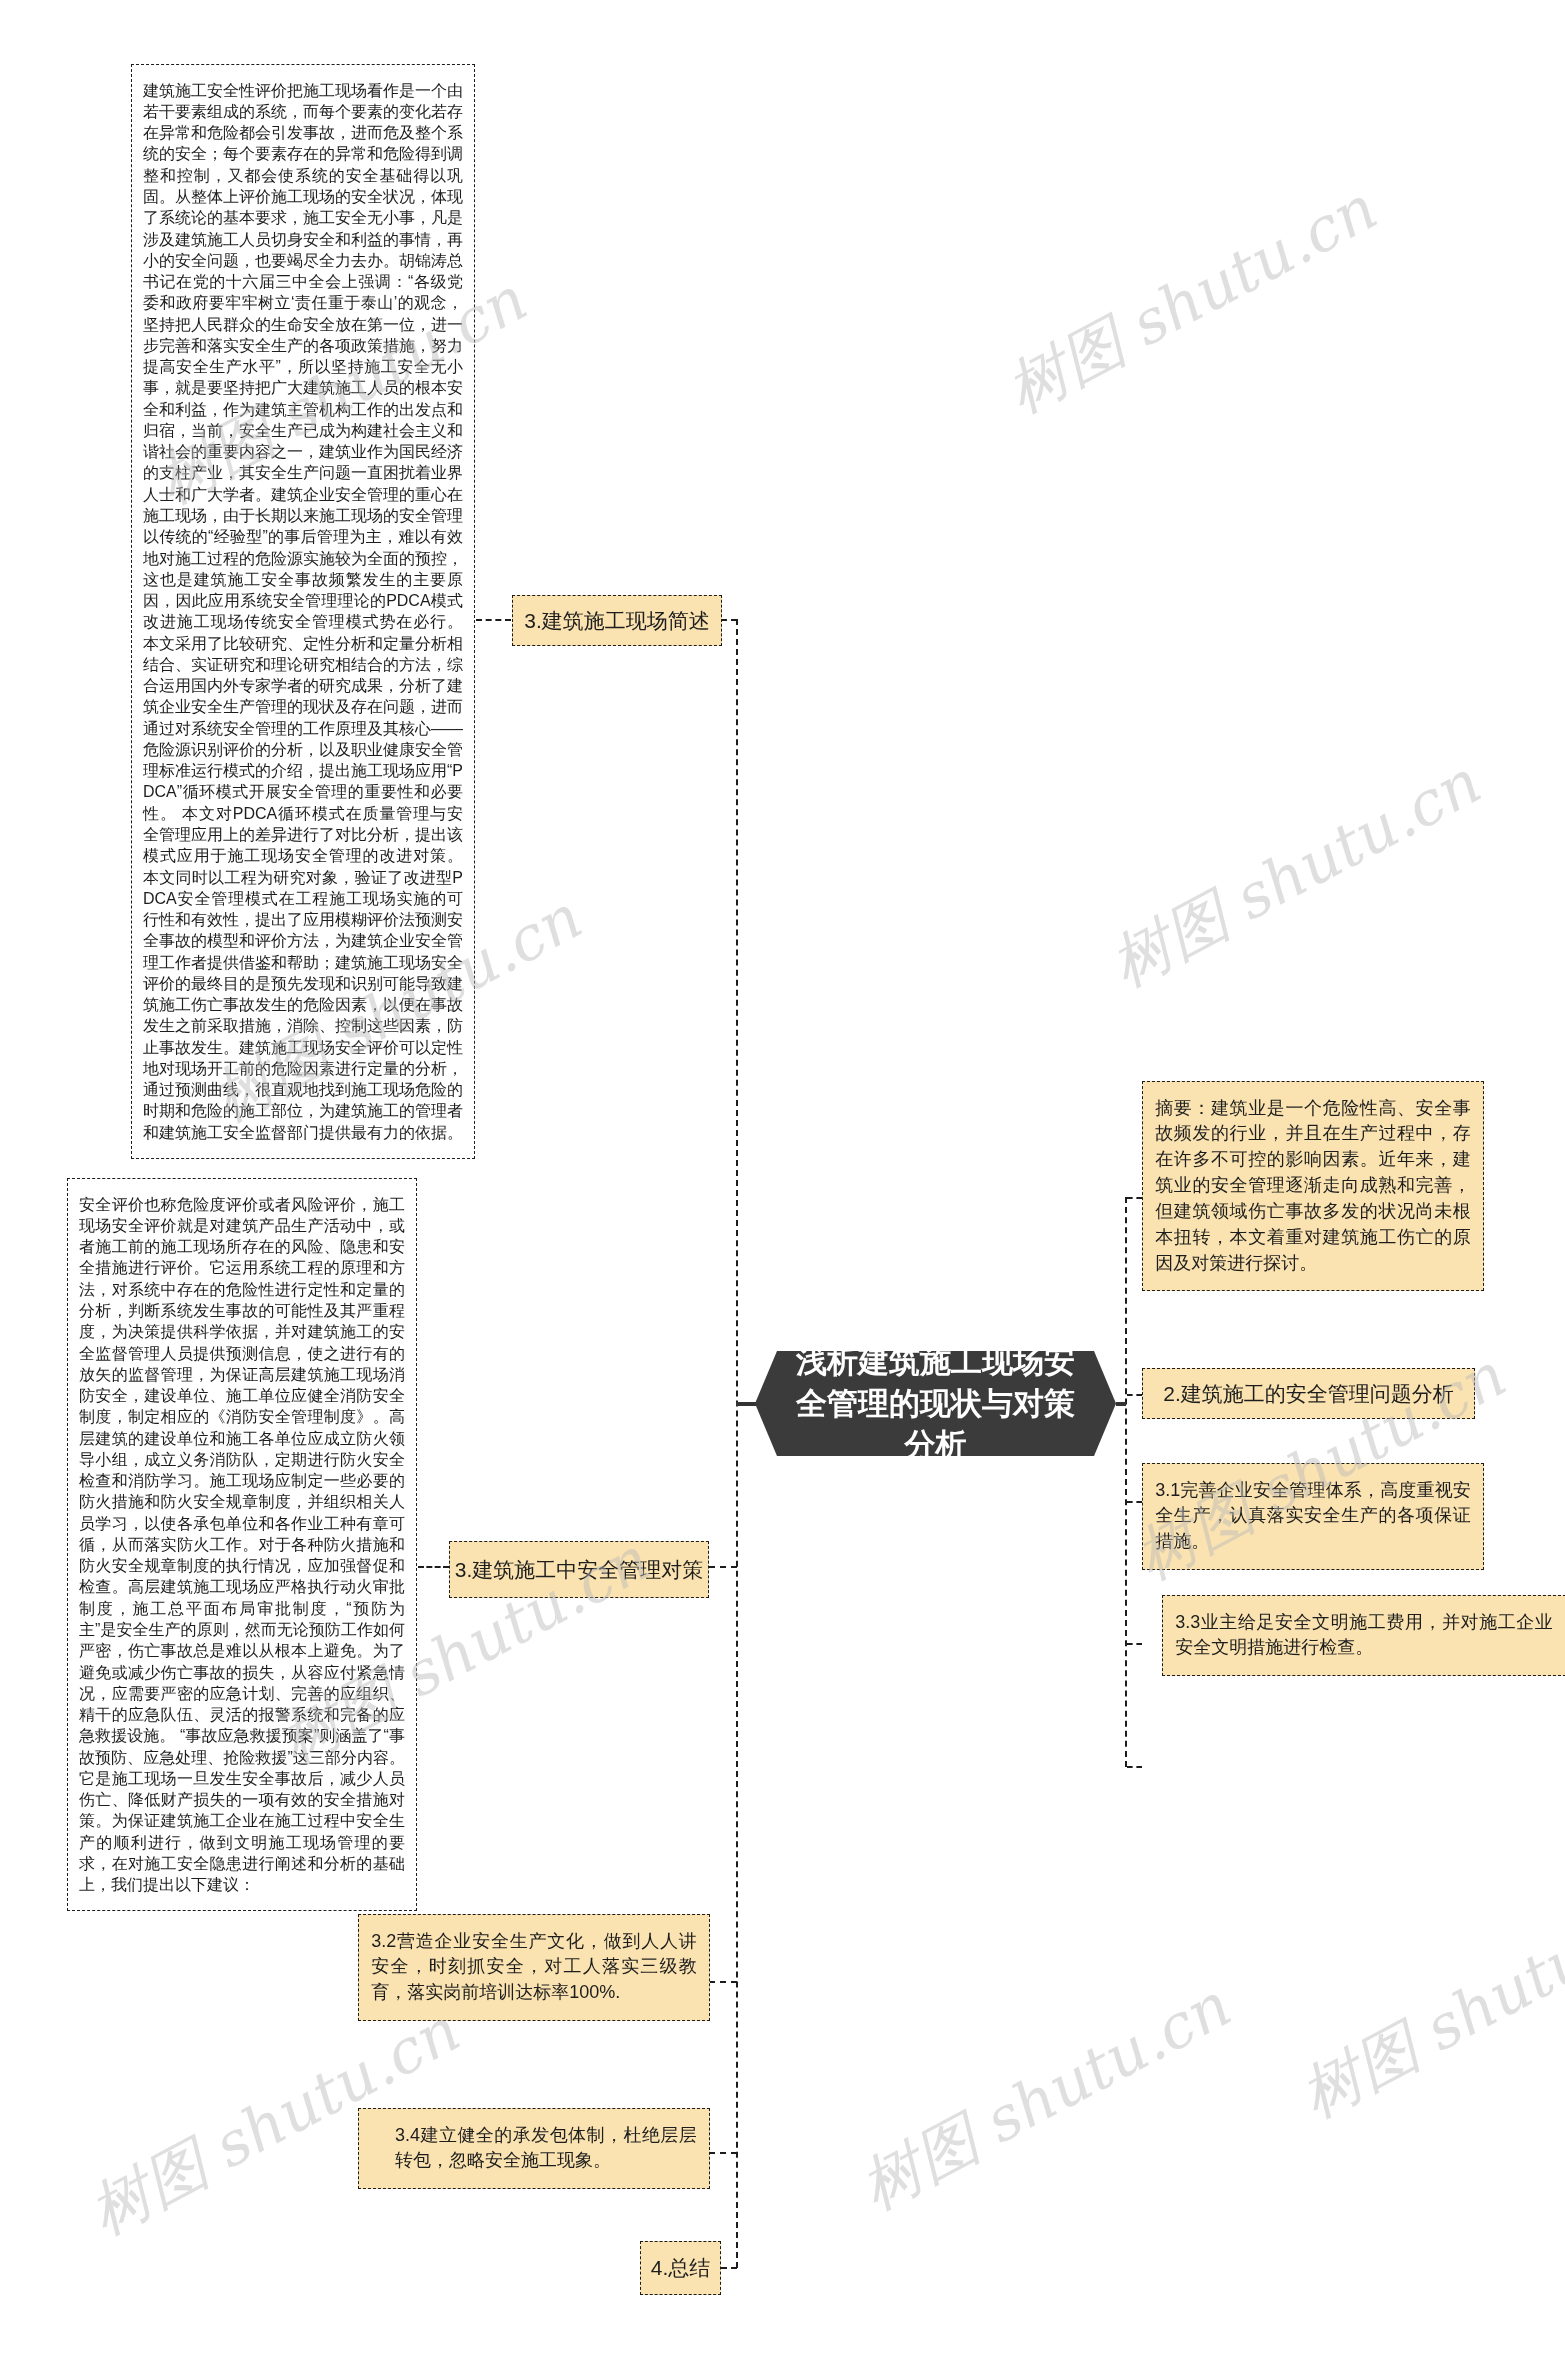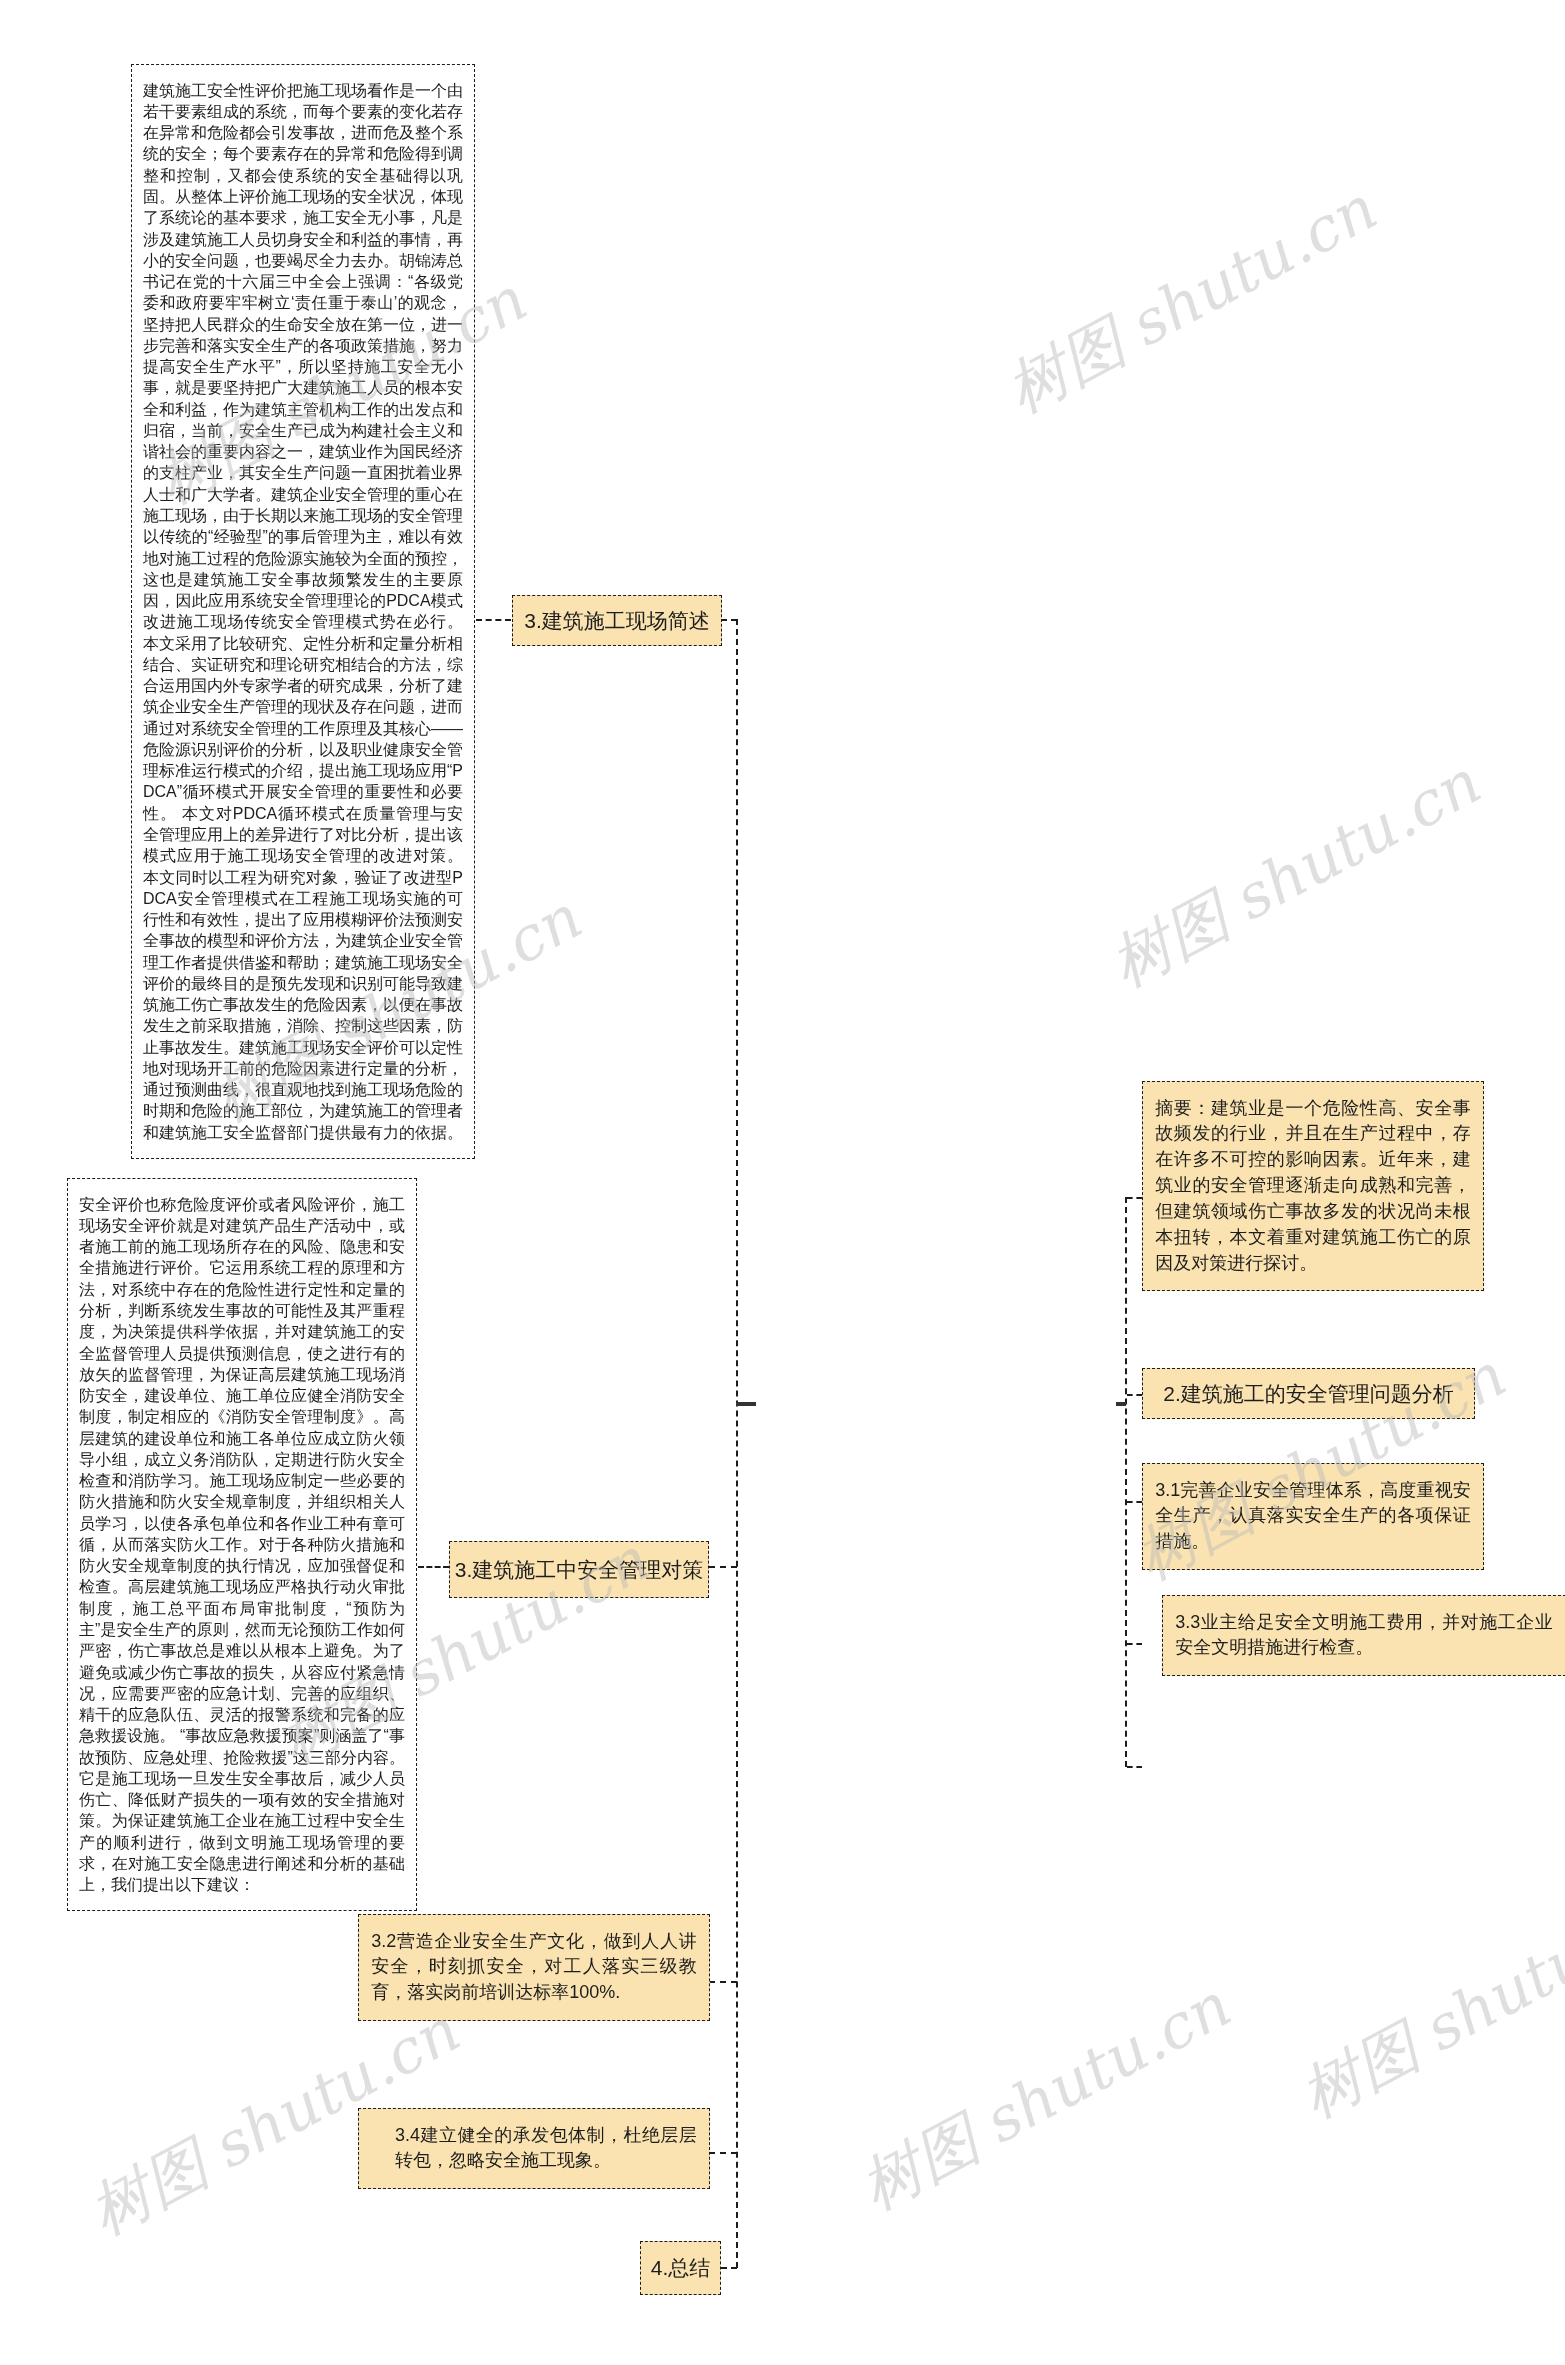--- a/index.html
+++ b/index.html
@@ -74,20 +74,21 @@
   <div class="wbox" style="left:67px;top:1178px;width:350px;min-height:713px;">安全评价也称危险度评价或者风险评价，施工现场安全评价就是对建筑产品生产活动中，或者施工前的施工现场所存在的风险、隐患和安全措施进行评价。它运用系统工程的原理和方法，对系统中存在的危险性进行定性和定量的分析，判断系统发生事故的可能性及其严重程度，为决策提供科学依据，并对建筑施工的安全监督管理人员提供预测信息，使之进行有的放矢的监督管理，为保证高层建筑施工现场消防安全，建设单位、施工单位应健全消防安全制度，制定相应的《消防安全管理制度》。高层建筑的建设单位和施工各单位应成立防火领导小组，成立义务消防队，定期进行防火安全检查和消防学习。施工现场应制定一些必要的防火措施和防火安全规章制度，并组织相关人员学习，以使各承包单位和各作业工种有章可循，从而落实防火工作。对于各种防火措施和防火安全规章制度的执行情况，应加强督促和检查。高层建筑施工现场应严格执行动火审批制度，施工总平面布局审批制度，“预防为主”是安全生产的原则，然而无论预防工作如何严密，伤亡事故总是难以从根本上避免。为了避免或减少伤亡事故的损失，从容应付紧急情况，应需要严密的应急计划、完善的应组织、精干的应急队伍、灵活的报警系统和完备的应急救援设施。 “事故应急救援预案”则涵盖了“事故预防、应急处理、抢险救援”这三部分内容。它是施工现场一旦发生安全事故后，减少人员伤亡、降低财产损失的一项有效的安全措施对策。为保证建筑施工企业在施工过程中安全生产的顺利进行，做到文明施工现场管理的要求，在对施工安全隐患进行阐述和分析的基础上，我们提出以下建议：</div>
 
   <div class="ylabel" style="left:512px;top:595px;width:210px;height:51px;">3.建筑施工现场简述</div>
 
   <div class="ylabel" style="left:1142px;top:1368px;width:333px;height:51px;">2.建筑施工的安全管理问题分析</div>
 
   <div class="ylabel" style="left:449px;top:1541px;width:260px;height:57px;">3.建筑施工中安全管理对策</div>
 
   <div class="ylabel" style="left:640px;top:2241px;width:81px;height:54px;">4.总结</div>
 
+  <div class="central" style="left:755px;top:1351px;width:361px;height:105px;">浅析建筑施工现场安全管理的现状与对策分析</div>
 
   <div class="ybox" style="left:1142px;top:1081px;width:342px;">摘要：建筑业是一个危险性高、安全事故频发的行业，并且在生产过程中，存在许多不可控的影响因素。近年来，建筑业的安全管理逐渐走向成熟和完善，但建筑领域伤亡事故多发的状况尚未根本扭转，本文着重对建筑施工伤亡的原因及对策进行探讨。</div>
 
   <div class="ybox" style="left:1142px;top:1463px;width:342px;">3.1完善企业安全管理体系，高度重视安全生产，认真落实安全生产的各项保证措施。</div>
 
   <div class="ybox" style="left:1142px;top:1595px;width:404px;margin-left:20px;">3.3业主给足安全文明施工费用，并对施工企业安全文明措施进行检查。</div>
 
 
   <div class="ybox" style="left:358px;top:1914px;width:352px;">3.2营造企业安全生产文化，做到人人讲安全，时刻抓安全，对工人落实三级教育，落实岗前培训达标率100%.</div>
 

